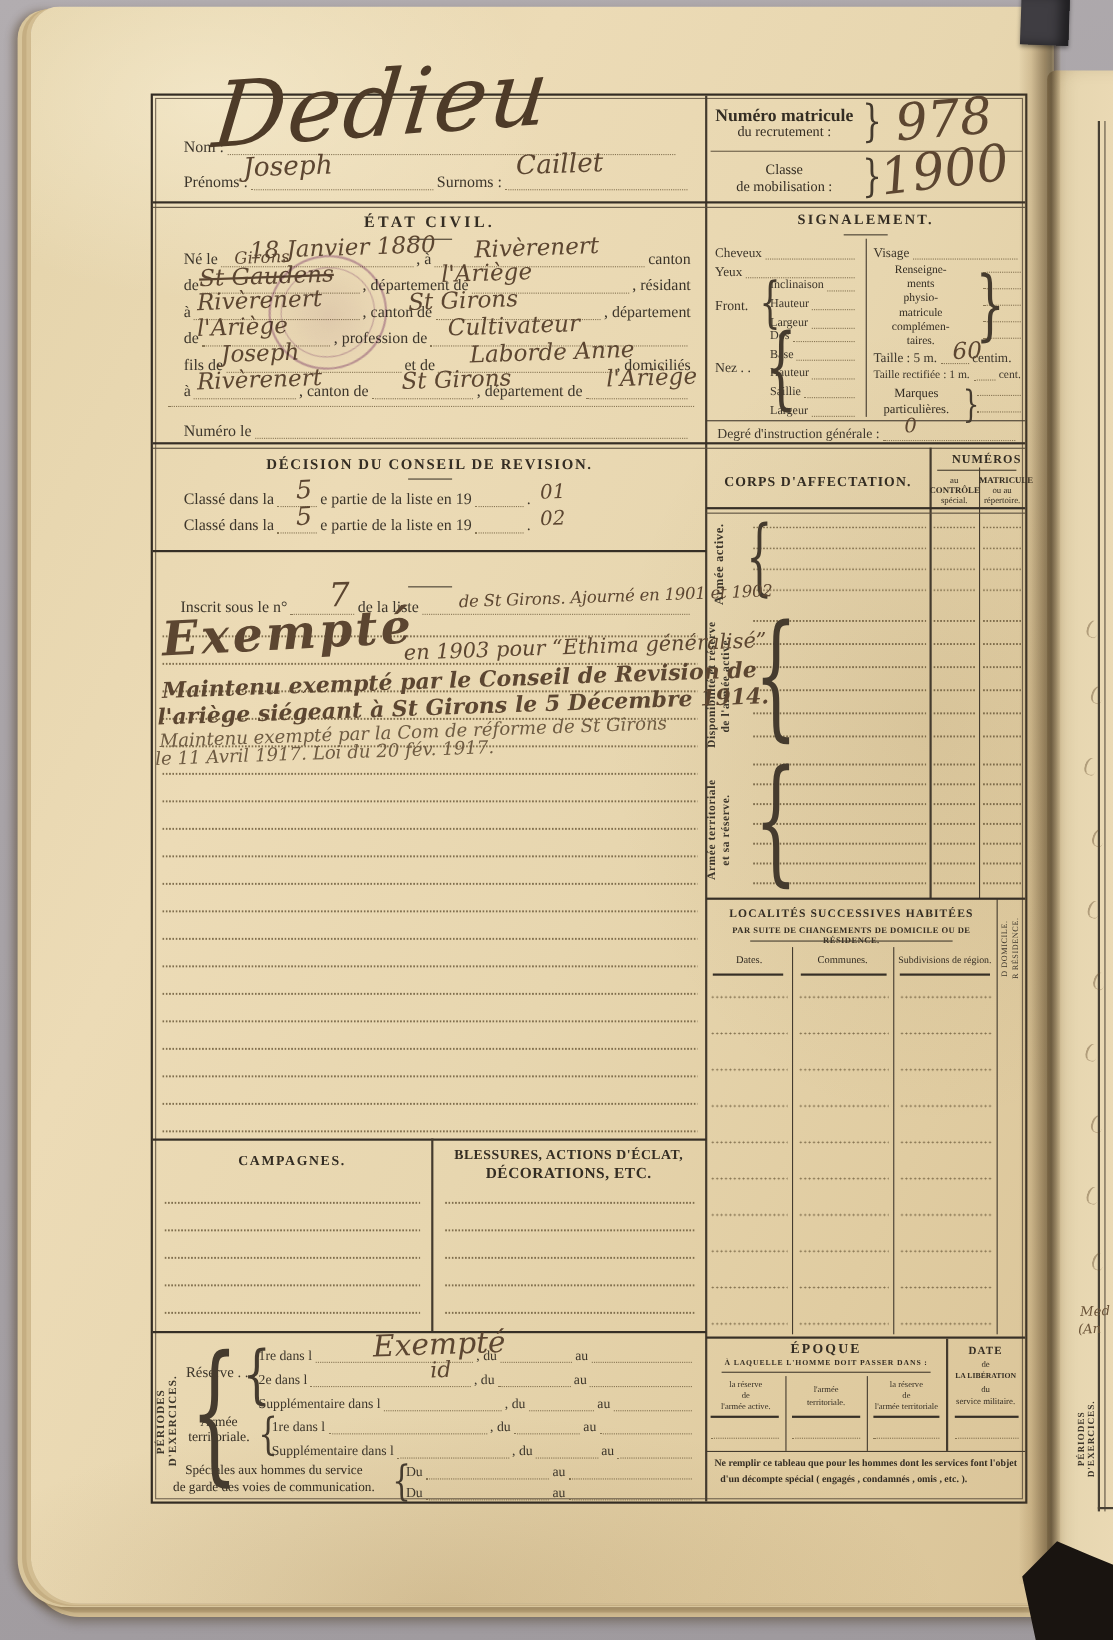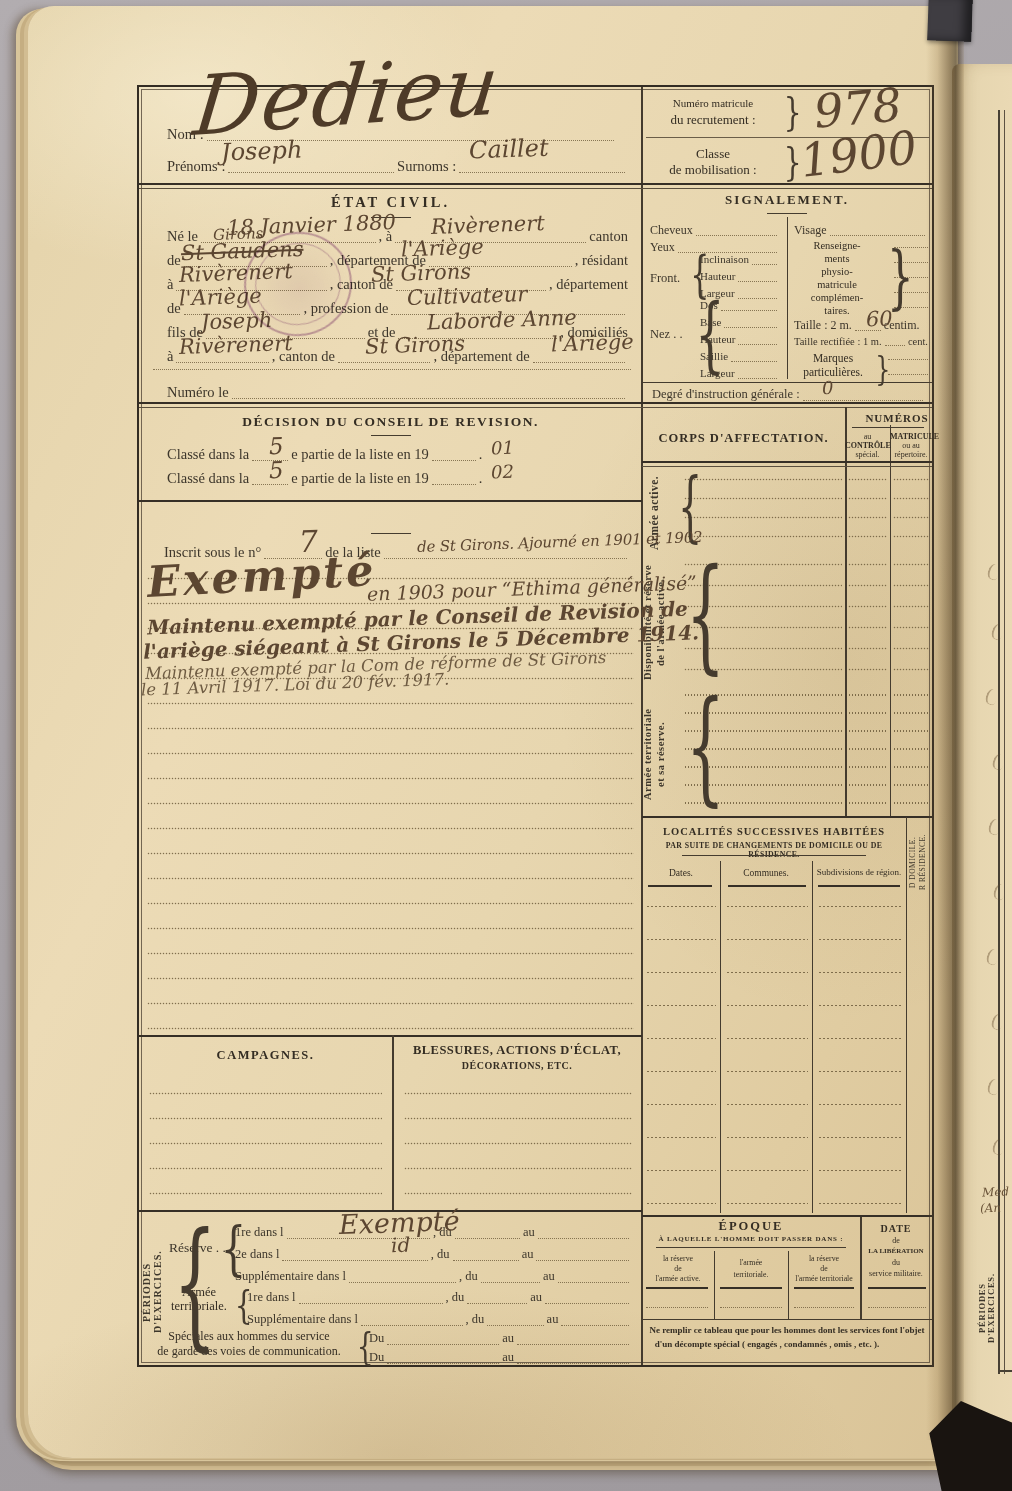--- a/index.html
+++ b/index.html
@@ -187,21 +187,21 @@
     <span class="hw" style="left:8px;top:521px;font-size:20px;font-weight:bold">Maintenu exempté par le Conseil de Revision de</span>
     <span class="hw" style="left:4px;top:545px;font-size:20px;font-weight:bold">l'ariège siégeant à St Girons le 5 Décembre 1914.</span>
     <span class="hw" style="left:6px;top:571px;font-size:16.5px;color:#6e5b42">Maintenu exempté par la Com de réforme de St Girons</span>
     <span class="hw" style="left:2px;top:590px;font-size:16.5px;color:#6e5b42">le 11 Avril 1917. Loi du 20 fév. 1917.</span>
 
     <div class="thick" style="left:0;width:503px;top:948px"></div>
 
     <div class="vline" style="left:253px;top:948px;height:175px"></div>
     <div class="ttl" style="left:0;width:253px;top:962px;font-size:12.5px;letter-spacing:1.5px">CAMPAGNES.</div>
     <div class="ttl" style="left:253px;width:250px;top:957px;font-size:12.5px;letter-spacing:.5px">BLESSURES, ACTIONS D'ÉCLAT,</div>
-    <div class="ttl" style="left:253px;width:250px;top:973px;font-size:10px;letter-spacing:.5px">DÉCORATIONS, ETC.</div>
+    <div class="ttl" style="left:253px;width:250px;top:973px;font-size:14px;letter-spacing:.5px">DÉCORATIONS, ETC.</div>
     <div class="ruled" style="left:10px;width:233px;top:995px;height:128px;background-size:3px 25px;background-position:0 24px"></div>
     <div class="ruled" style="left:265px;width:228px;top:995px;height:128px;background-size:3px 25px;background-position:0 24px"></div>
 
     <div class="thick" style="left:0;width:503px;top:1123px"></div>
 
     <div class="vlab" style="left:2px;top:1145px;height:120px;font-size:10px;font-weight:bold;letter-spacing:1px">PÉRIODES D'EXERCICES.</div>
     <div class="brace" style="left:12px;top:1134px;font-size:138px;transform:scale(.5,1)">{</div>
     <span class="ab" style="left:30px;top:1153px;font-size:13.5px;color:#3d362b">Réserve . . .</span>
     <div class="brace" style="left:76px;top:1136px;font-size:58px;transform:scale(.7,1)">{</div>
 
@@ -263,21 +263,21 @@
     </div>
     <div class="prow" style="left:230px;width:263px;top:1263px;font-size:12.5px">
       <span class="lbl">Du</span>
         <span class="dots" style="flex:1.6"></span>
       <span class="lbl">au</span>
         <span class="dots" style="flex:1.6"></span>
     </div>
 
     <div class="ab" style="left:503px;top:0;width:290px;height:1278px">
 
-      <div class="ttl" style="left:0;width:142px;top:10px;font-size:11px;font-weight:normal">Numéro matricule</div>
+      <div class="ttl" style="left:0;width:142px;top:10px;font-size:16px;font-weight:bold">Numéro matricule</div>
       <div class="ttl" style="left:0;width:142px;top:26px;font-size:13px;font-weight:normal">du recrutement :</div>
       <div class="brace" style="left:138px;top:6px;font-size:40px;transform:scale(.7,1)">}</div>
       <span class="hw" style="left:172px;top:-2px;font-size:46px;transform:rotate(-5deg)">978</span>
       <div class="ab" style="left:4px;right:2px;top:50px;border-top:1px solid #6a5d48"></div>
       <div class="ttl" style="left:0;width:142px;top:60px;font-size:13px;font-weight:normal">Classe</div>
       <div class="ttl" style="left:0;width:142px;top:76px;font-size:13px;font-weight:normal">de mobilisation :</div>
       <div class="brace" style="left:138px;top:56px;font-size:40px;transform:scale(.7,1)">}</div>
       <span class="hw" style="left:158px;top:44px;font-size:46px;transform:rotate(-7deg)">1900</span>
 
       <div class="ttl" style="left:0;width:290px;top:106px;font-size:13px;letter-spacing:2px">SIGNALEMENT.</div>
@@ -339,21 +339,21 @@
       <div class="ttl" style="left:152px;width:86px;top:192px;font-size:10.5px;font-weight:normal">matricule</div>
       <div class="ttl" style="left:152px;width:86px;top:205px;font-size:10.5px;font-weight:normal">complémen-</div>
       <div class="ttl" style="left:152px;width:86px;top:218px;font-size:10.5px;font-weight:normal">taires.</div>
       <div class="brace" style="left:236px;top:158px;font-size:70px;transform:scale(.6,1)">}</div>
       <div class="dotline" style="left:252px;width:34px;top:160px"></div>
       <div class="dotline" style="left:252px;width:34px;top:175px"></div>
       <div class="dotline" style="left:252px;width:34px;top:190px"></div>
       <div class="dotline" style="left:252px;width:34px;top:205px"></div>
       <div class="dotline" style="left:252px;width:34px;top:220px"></div>
       <div class="prow" style="left:152px;width:134px;top:231px;font-size:12px">
-        <span class="lbl">Taille : 2 m.</span>
+        <span class="lbl">Taille : 5 m.</span>
           <span class="dots" style="flex:0 0 26px"></span>
         <span class="lbl">centim.</span>
       </div>
       <span class="hw" style="left:224px;top:222px;font-size:21px">60</span>
       <div class="prow" style="left:152px;width:134px;top:248px;font-size:10.5px">
         <span class="lbl">Taille rectifiée : 1 m.</span>
           <span class="dots"></span>
         <span class="lbl">cent.</span>
       </div>
       <div class="ttl" style="left:152px;width:78px;top:265px;font-size:11.5px;font-weight:normal">Marques</div>

